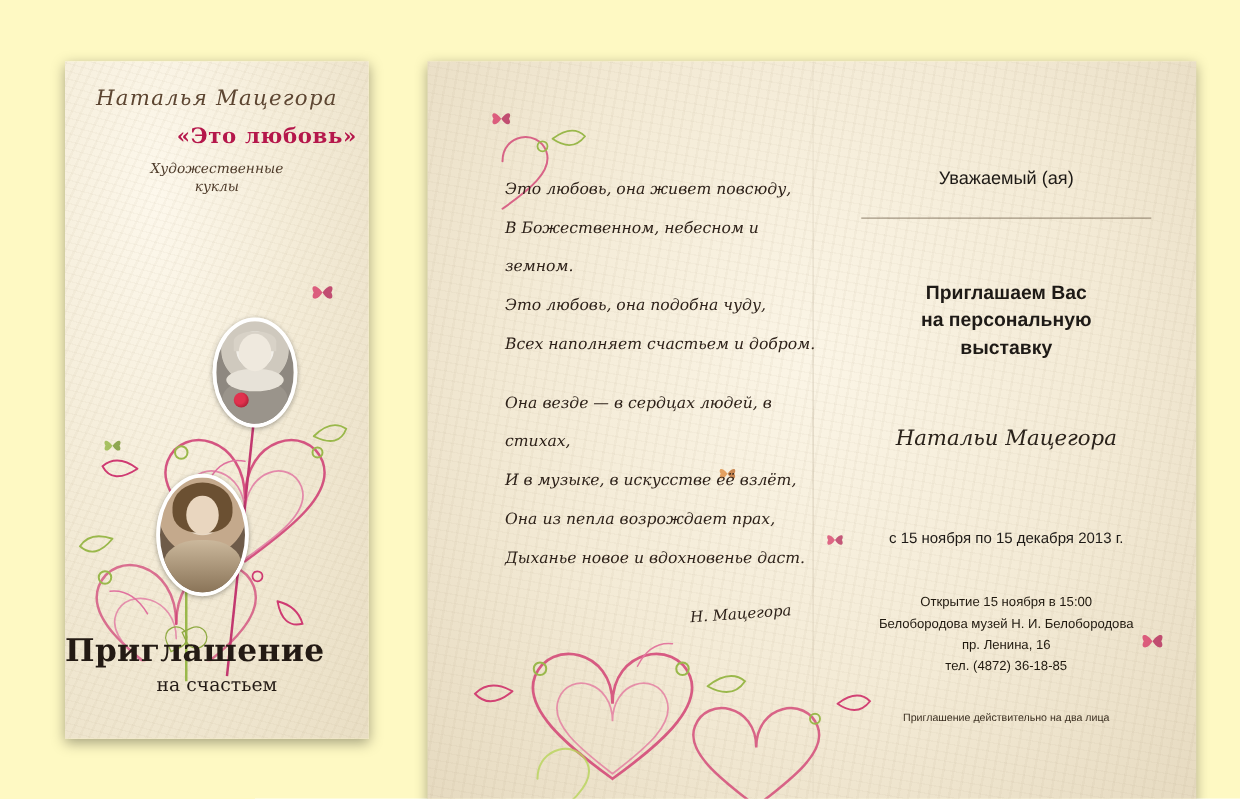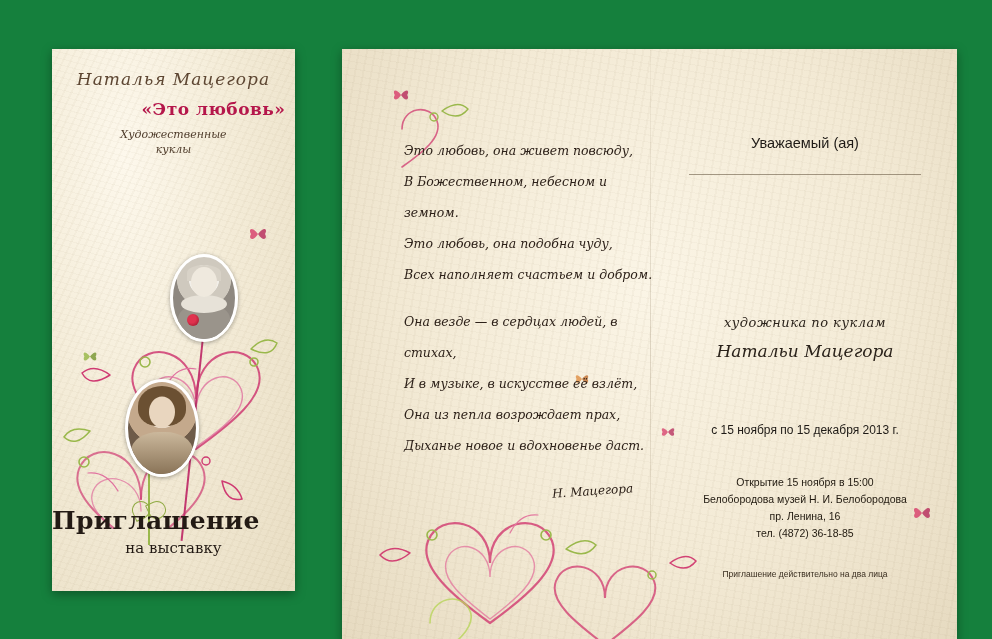--- a/index.html
+++ b/index.html
@@ -1,17 +1,17 @@
 <!DOCTYPE html>
 <html><head>
 <meta charset="utf-8">
 <style>
   html,body{margin:0;padding:0;background:#ffffff;}
   body{width:992px;height:639px;overflow:hidden;font-family:"Liberation Serif",serif;}
-  .stage{position:relative;width:992px;height:639px;background:#15803d;}
+  .stage{position:relative;width:992px;height:639px;background:#fef9c3;}
 
   
   .cover{
     position:absolute;left:52px;top:49px;width:243px;height:542px;
     background:
       radial-gradient(ellipse at 30% 20%, #fdf8ec 0%, #f4ecd8 45%, #e9dec4 100%);
     box-shadow:0 3px 10px rgba(0,0,0,.35);
     overflow:hidden;
   }
   .cover:before{
@@ -187,21 +187,21 @@
         <div class="face"></div>
     </div>
 
     <div class="cv-title">Наталья Мацегора</div>
     <div class="cv-sub">«Это любовь»</div>
     <div class="cv-kind">
       <span>Художественные</span><br>
       <span>куклы</span>
     </div>
     <div class="cv-big">Приглашение</div>
-    <div class="cv-big2">на выставку</div>
+    <div class="cv-big2">на счастьем</div>
   </div>
 
   <div class="spread">
     <div class="fold"></div>
 
     <svg class="ornament" style="left:28px;bottom:-20px;" width="330" height="170" viewBox="0 0 330 170">
       <g fill="none" stroke-linecap="round">
         <path d="M120 70 C120 26 170 18 182 48 C192 74 156 104 120 130 C84 104 48 74 58 48 C70 18 120 26 120 70 Z" stroke="#d24274" stroke-width="2.2" opacity=".85"></path>
         <path d="M120 84 C120 52 154 44 163 66 C171 86 146 106 120 126 C94 106 69 86 77 66 C86 44 120 52 120 84 Z" stroke="#e3799f" stroke-width="1.4" opacity=".8"></path>
         <path d="M235 105 C235 70 275 64 284 88 C292 108 264 130 235 152 C206 130 178 108 186 88 C195 64 235 70 235 105 Z" stroke="#d24274" stroke-width="2" opacity=".8"></path>
@@ -249,22 +249,26 @@
       <div>И в музыке, в искусстве её взлёт,</div>
       <div>Она из пепла возрождает прах,</div>
       <div>Дыханье новое и вдохновенье даст.</div>
     </div>
     <div class="sign">Н. Мацегора</div>
 
     <div class="rp">
       <div class="dear">Уважаемый (ая)</div>
       <div class="rule"></div>
 
-
-      <div class="artistline">художника по куклам</div>
+      <div class="invite">
+        <span>Приглашаем Вас</span><br>
+        <span>на персональную</span><br>
+        <span>выставку</span>
+      </div>
+
       <div class="artistname">Натальи Мацегора</div>
 
       <div class="dates">с 15 ноября по 15 декабря 2013 г.</div>
 
       <div class="details">
         <span>Открытие 15 ноября в 15:00</span><br>
         <span>Белобородова музей Н. И. Белобородова</span><br>
         <span>пр. Ленина, 16</span><br>
         <span>тел. (4872) 36-18-85</span>
       </div>

